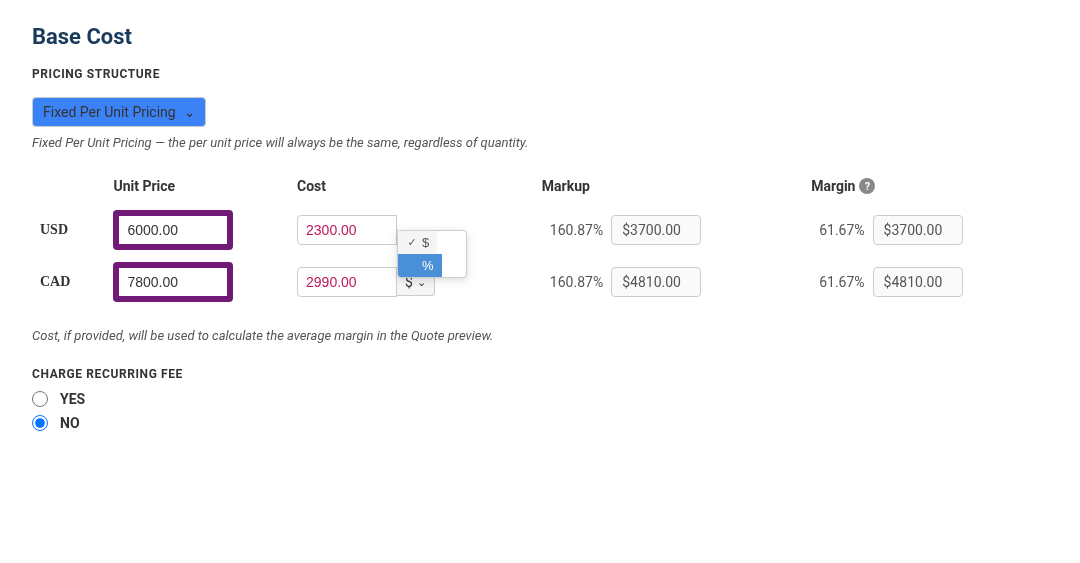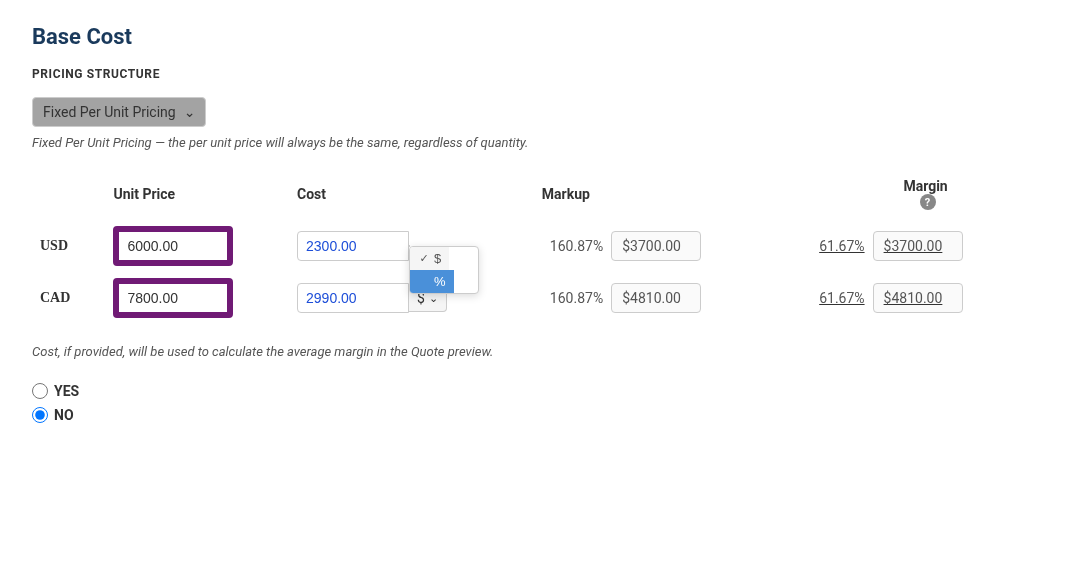--- a/index.html
+++ b/index.html
@@ -21,21 +21,21 @@
       font-weight: 700;
       color: #333;
       letter-spacing: 0.05em;
       margin-bottom: 16px;
     }
     .select-wrapper {
       display: inline-flex;
       align-items: center;
       border: 1px solid #ccc;
       border-radius: 4px;
-      background: #a3a3a3;
+      background: #3b82f6;
       padding: 6px 10px;
       gap: 8px;
       margin-bottom: 8px;
       cursor: pointer;
     }
     .select-wrapper span {
       font-size: 14px;
       color: #333;
     }
     .select-arrow {
@@ -84,22 +84,22 @@
     .cost-group {
       display: flex;
       align-items: center;
       gap: 0;
     }
     .cost-input {
       border: 1px solid #ccc;
       border-radius: 4px 0 0 4px;
       padding: 6px 8px;
       font-size: 14px;
-      width: 112px;
-      color: #1d4ed8;
+      width: 100px;
+      color: #be185d;
       outline: none;
     }
     .cost-type-selector {
       display: flex;
       flex-direction: column;
       border: 1px solid #ccc;
       border-left: none;
       border-radius: 0 4px 4px 0;
       overflow: visible;
       position: relative;
@@ -153,21 +153,20 @@
       padding: 6px 10px;
       font-size: 14px;
       color: #555;
       background: #fafafa;
       min-width: 90px;
     }
     .margin-group {
       display: flex;
       align-items: center;
       gap: 0;
-      text-decoration: underline;
     }
     .margin-pct {
       font-size: 14px;
       color: #555;
       padding: 6px 8px;
       white-space: nowrap;
     }
     .margin-value {
       border: 1px solid #ccc;
       border-radius: 4px;
@@ -208,21 +207,21 @@
       margin-bottom: 10px;
     }
     .radio-group {
       display: flex;
       flex-direction: column;
       gap: 8px;
     }
     .radio-item {
       display: flex;
       align-items: center;
-      gap: 6px;
+      gap: 12px;
       cursor: pointer;
     }
     .radio-item input[type="radio"] {
       width: 16px;
       height: 16px;
       cursor: pointer;
     }
     .radio-item label {
       font-size: 14px;
       font-weight: 700;
@@ -237,21 +236,20 @@
       border: 1px solid #ccc;
       border-radius: 4px;
       z-index: 100;
       box-shadow: 0 2px 8px rgba(0,0,0,0.15);
       overflow: hidden;
       min-width: 70px;
     }
     .th-margin {
       display: flex;
       align-items: center;
-      flex-direction: column;
     }
     .col-currency { width: 60px; font-family: Liberation Serif, serif; }
     .col-unit-price { width: 150px; }
     .col-cost { width: 200px; }
     .col-markup { width: 220px; }
     .col-margin { width: 200px; }
   </style>
 </head>
 <body>
 
@@ -342,20 +340,21 @@
             <div class="margin-value">$4810.00</div>
           </div>
         </td>
       </tr>
     </tbody>
 </table>
 
 <div class="cost-note">Cost, if provided, will be used to calculate the average margin in the Quote preview.</div>
 
 <div class="recurring-section">
+  <div class="recurring-label">CHARGE RECURRING FEE</div>
   <div class="radio-group">
     <div class="radio-item">
       <input type="radio" id="recurringYes" name="recurring" style="">
       <label for="recurringYes">YES</label>
     </div>
     <div class="radio-item">
       <input type="radio" id="recurringNo" name="recurring" checked="" style="">
       <label for="recurringNo">NO</label>
     </div>
   </div>

